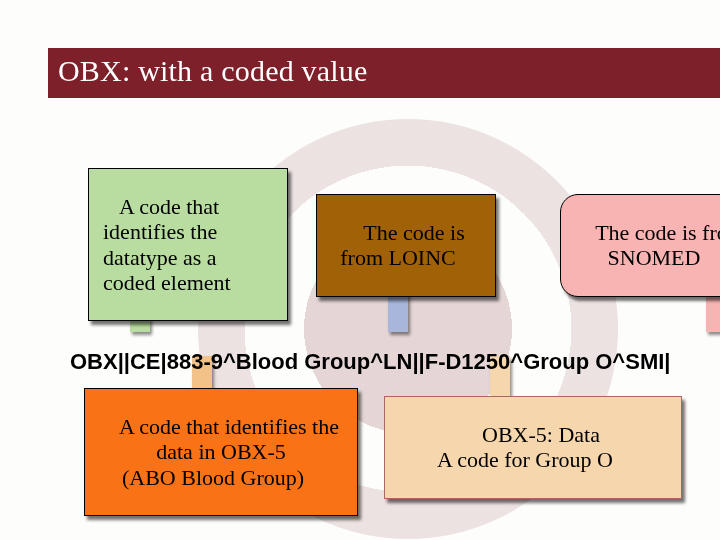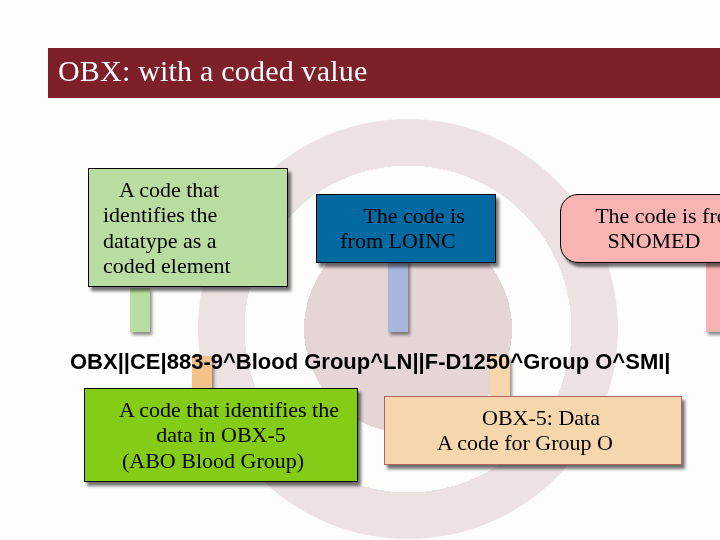--- a/index.html
+++ b/index.html
@@ -32,30 +32,30 @@
   .stage {
     position: relative;
     width: 100%;
     height: 480px;
     z-index: 1;
   }
   .callout {
     position: absolute;
     border: 1px solid #000;
     box-shadow: 3px 4px 3px rgba(0,0,0,0.55);
-    padding: 8px 14px;
+    padding: 25px 14px;
     text-align: center;
     font-size: 22px;
     line-height: 1.15;
     z-index: 3;
   }
   .c-green { background: #b9dda0; }
-  .c-blue  { background: #0369a1; }
+  .c-blue  { background: #a16207; }
   .c-pink  { background: #f8b3b3; border-radius: 18px; }
-  .c-orange{ background: #84cc16; }
+  .c-orange{ background: #f97316; }
   .c-peach { background: #f6d6ad; border: 1px solid #a66; }
 
   
   .tail {
     position: absolute;
     z-index: 2;
     box-shadow: 2px 3px 3px rgba(0,0,0,0.45);
   }
   .codeline {
     position: absolute;

